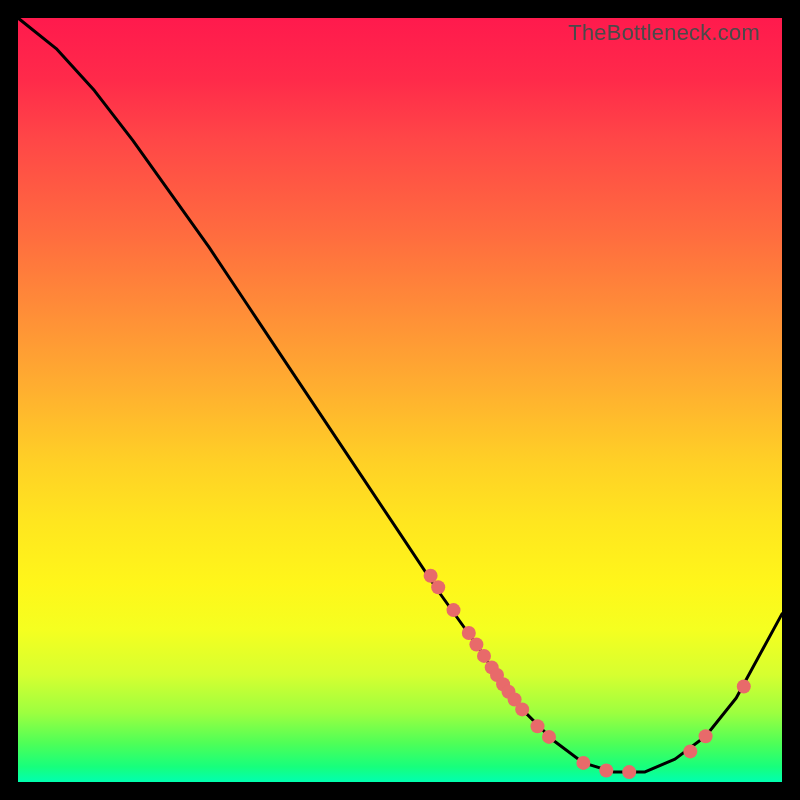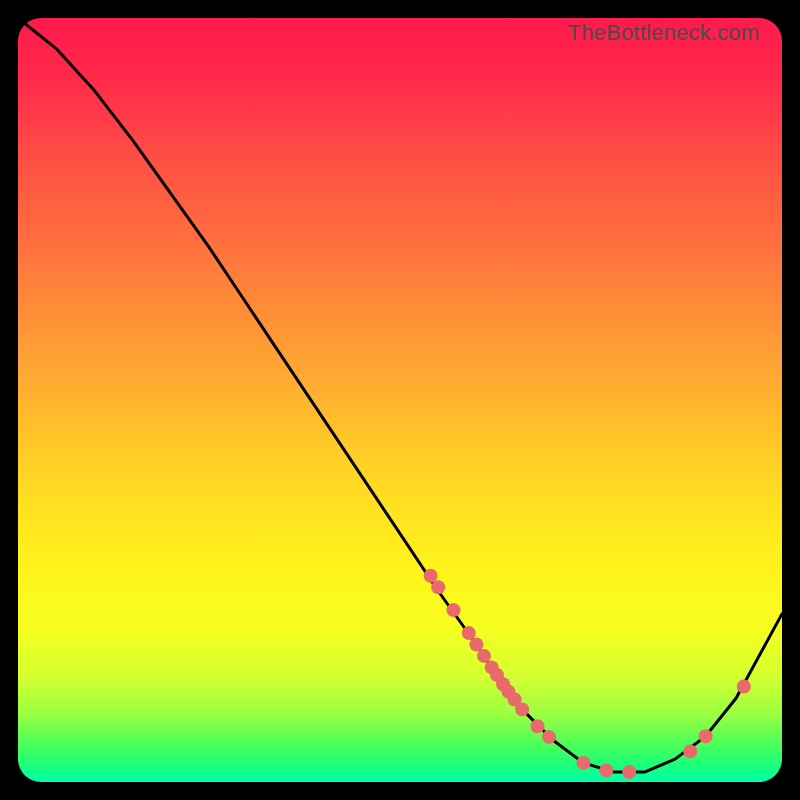--- a/index.html
+++ b/index.html
@@ -26,21 +26,20 @@
       #ffad30 48%,
       #ffd026 58%,
       #ffe61f 66%,
       #fff61a 74%,
       #f5ff20 80%,
       #d6ff30 86%,
       #9cff40 91%,
       #4dff58 95%,
       #17ff7c 98%,
       #00ffb0 100%);
-    border-radius: 23px;
   }
   .watermark {
     position: absolute;
     top: 2px;
     right: 22px;
     color: #4a4a4a;
     font-size: 22px;
     font-weight: 500;
     letter-spacing: 0.2px;
     user-select: none;

